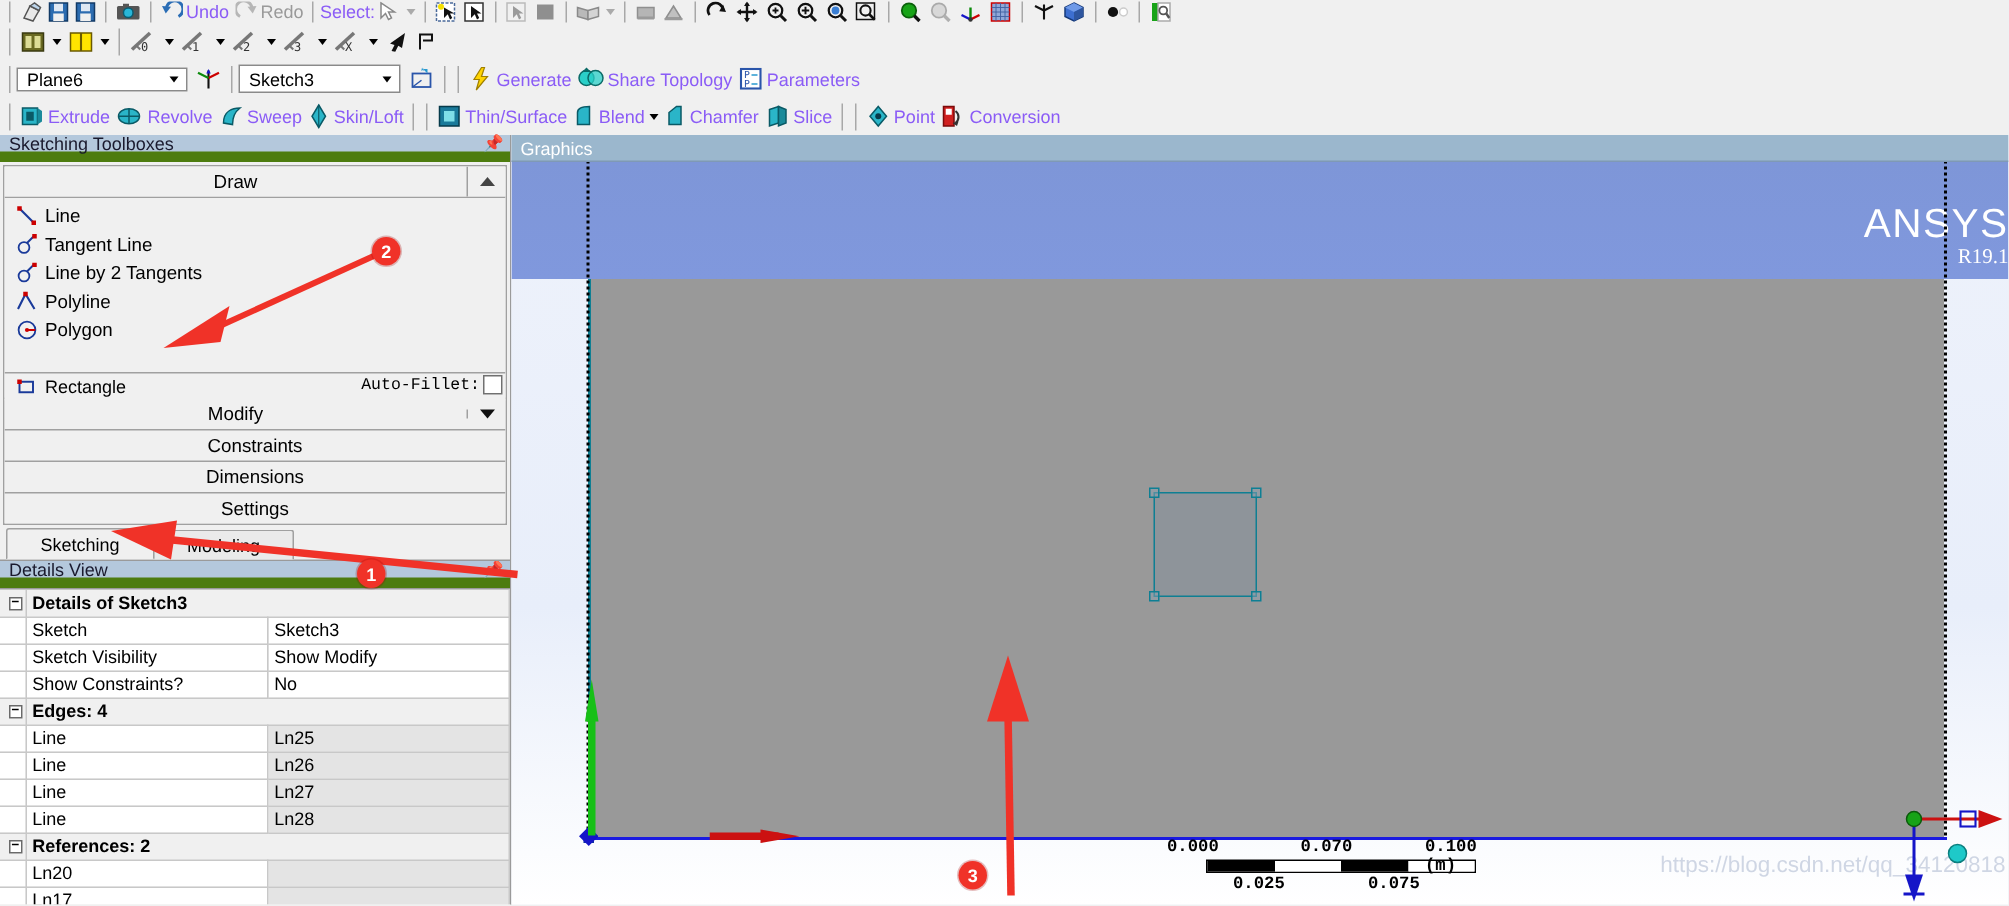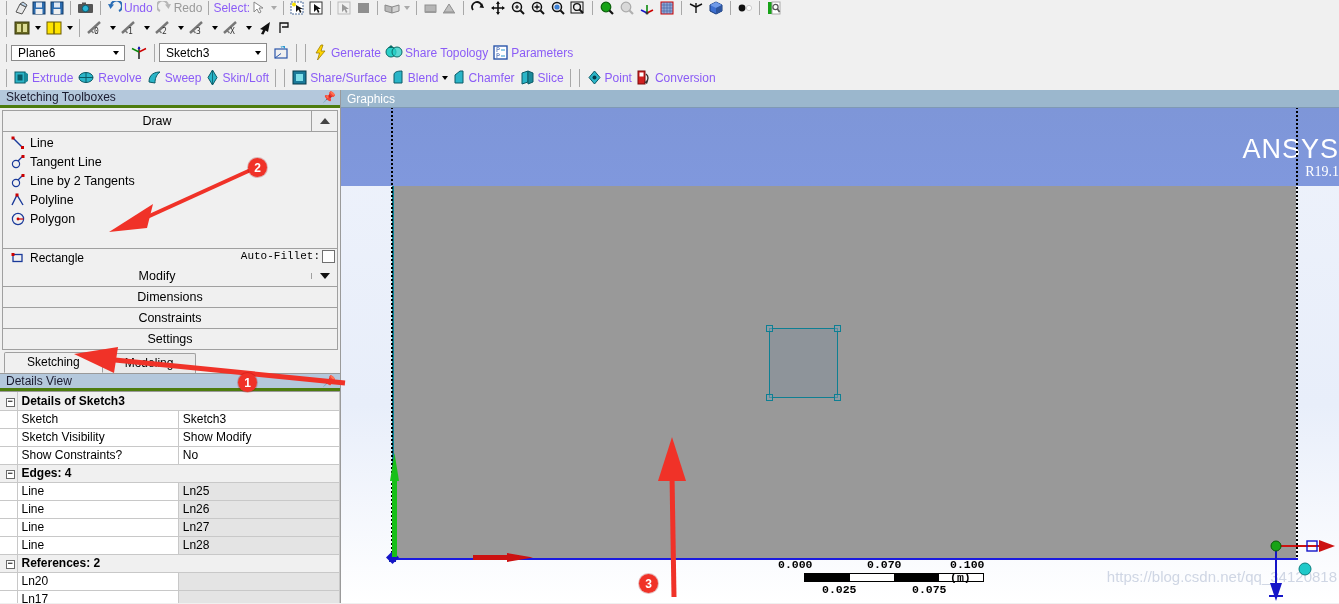--- a/index.html
+++ b/index.html
@@ -53,21 +53,21 @@
     display:flex; flex-direction:column;
     background:#f0f0f0;
     border-right:1px solid #9a9a9a;
   }
 
   .panel-title {
     height:18px; background:#b4c8dc;
     display:flex; align-items:center; justify-content:space-between;
     padding:0 4px 0 6px;
     font-size:12px; color:#1a1a2e;
-    border-bottom:3px solid #4d7c0f;
+    border-bottom:7px solid #4d7c0f;
   }
   .pin-icon { font-size:11px; color:#333; }
 
   
   #sketch-toolbox {
     height:251px; padding:2px;
     background:#f0f0f0;
     display:flex; flex-direction:column;
   }
   .tbx-inner {
@@ -643,21 +643,21 @@
     </svg>
     <span class="tb-label">Skin/Loft</span>
   </div>
   <div class="tb-sep tall"></div>
   <div class="tb-sep tall"></div>
   <div class="tb-btn">
     <svg class="ico" width="17" height="17" viewBox="0 0 17 17">
       <rect x="2" y="2" width="13" height="13" fill="#1a7a9a" stroke="#063a4a"></rect>
       <rect x="5" y="5" width="7" height="7" fill="#7fdfe8"></rect>
     </svg>
-    <span class="tb-label">Share/Surface</span>
+    <span class="tb-label">Thin/Surface</span>
   </div>
   <div class="tb-btn">
     <svg class="ico" width="15" height="17" viewBox="0 0 15 17">
       <path d="M3 14 L3 6 C3 3 6 2 11 2 L11 14 Z" fill="#2ab5c8" stroke="#0a5a66"></path>
     </svg>
     <span class="tb-label">Blend</span>
     <span class="caret"></span>
   </div>
   <div class="tb-btn">
     <svg class="ico" width="15" height="17" viewBox="0 0 15 17">
@@ -766,25 +766,25 @@
         </div>
 
         <div class="tbx-bar">
           <div class="lbl">Modify</div>
           <div class="scrollbtn">
             <span class="tri-dn"></span>
           </div>
         </div>
 
         <div class="tbx-bar">
+          <div class="lbl">Constraints</div>
+        </div>
+
+        <div class="tbx-bar">
           <div class="lbl">Dimensions</div>
-        </div>
-
-        <div class="tbx-bar">
-          <div class="lbl">Constraints</div>
         </div>
 
         <div class="tbx-bar">
           <div class="lbl">Settings</div>
         </div>
       </div>
     </div>
 
     <div id="panel-tabs">
       <div class="ptab active">

